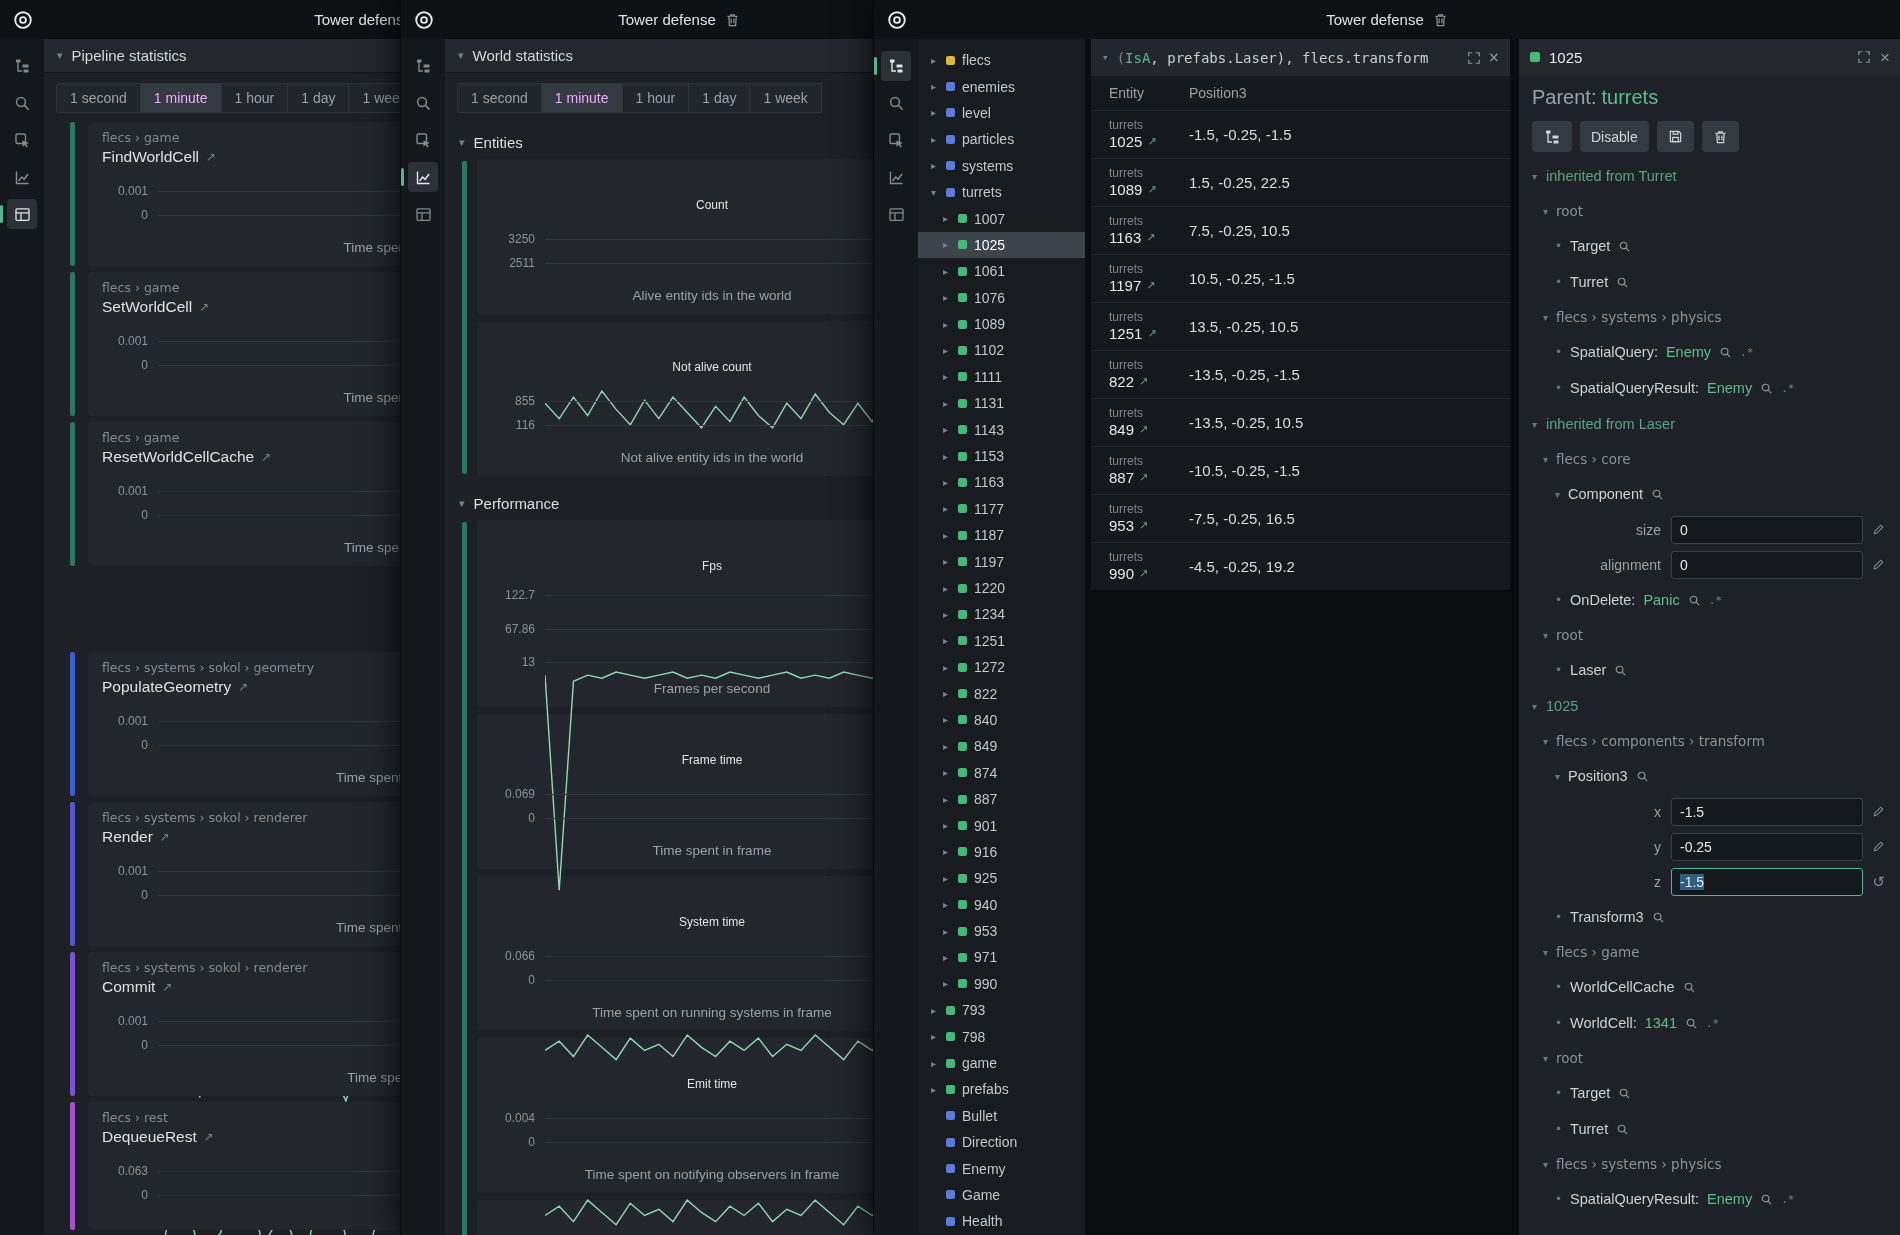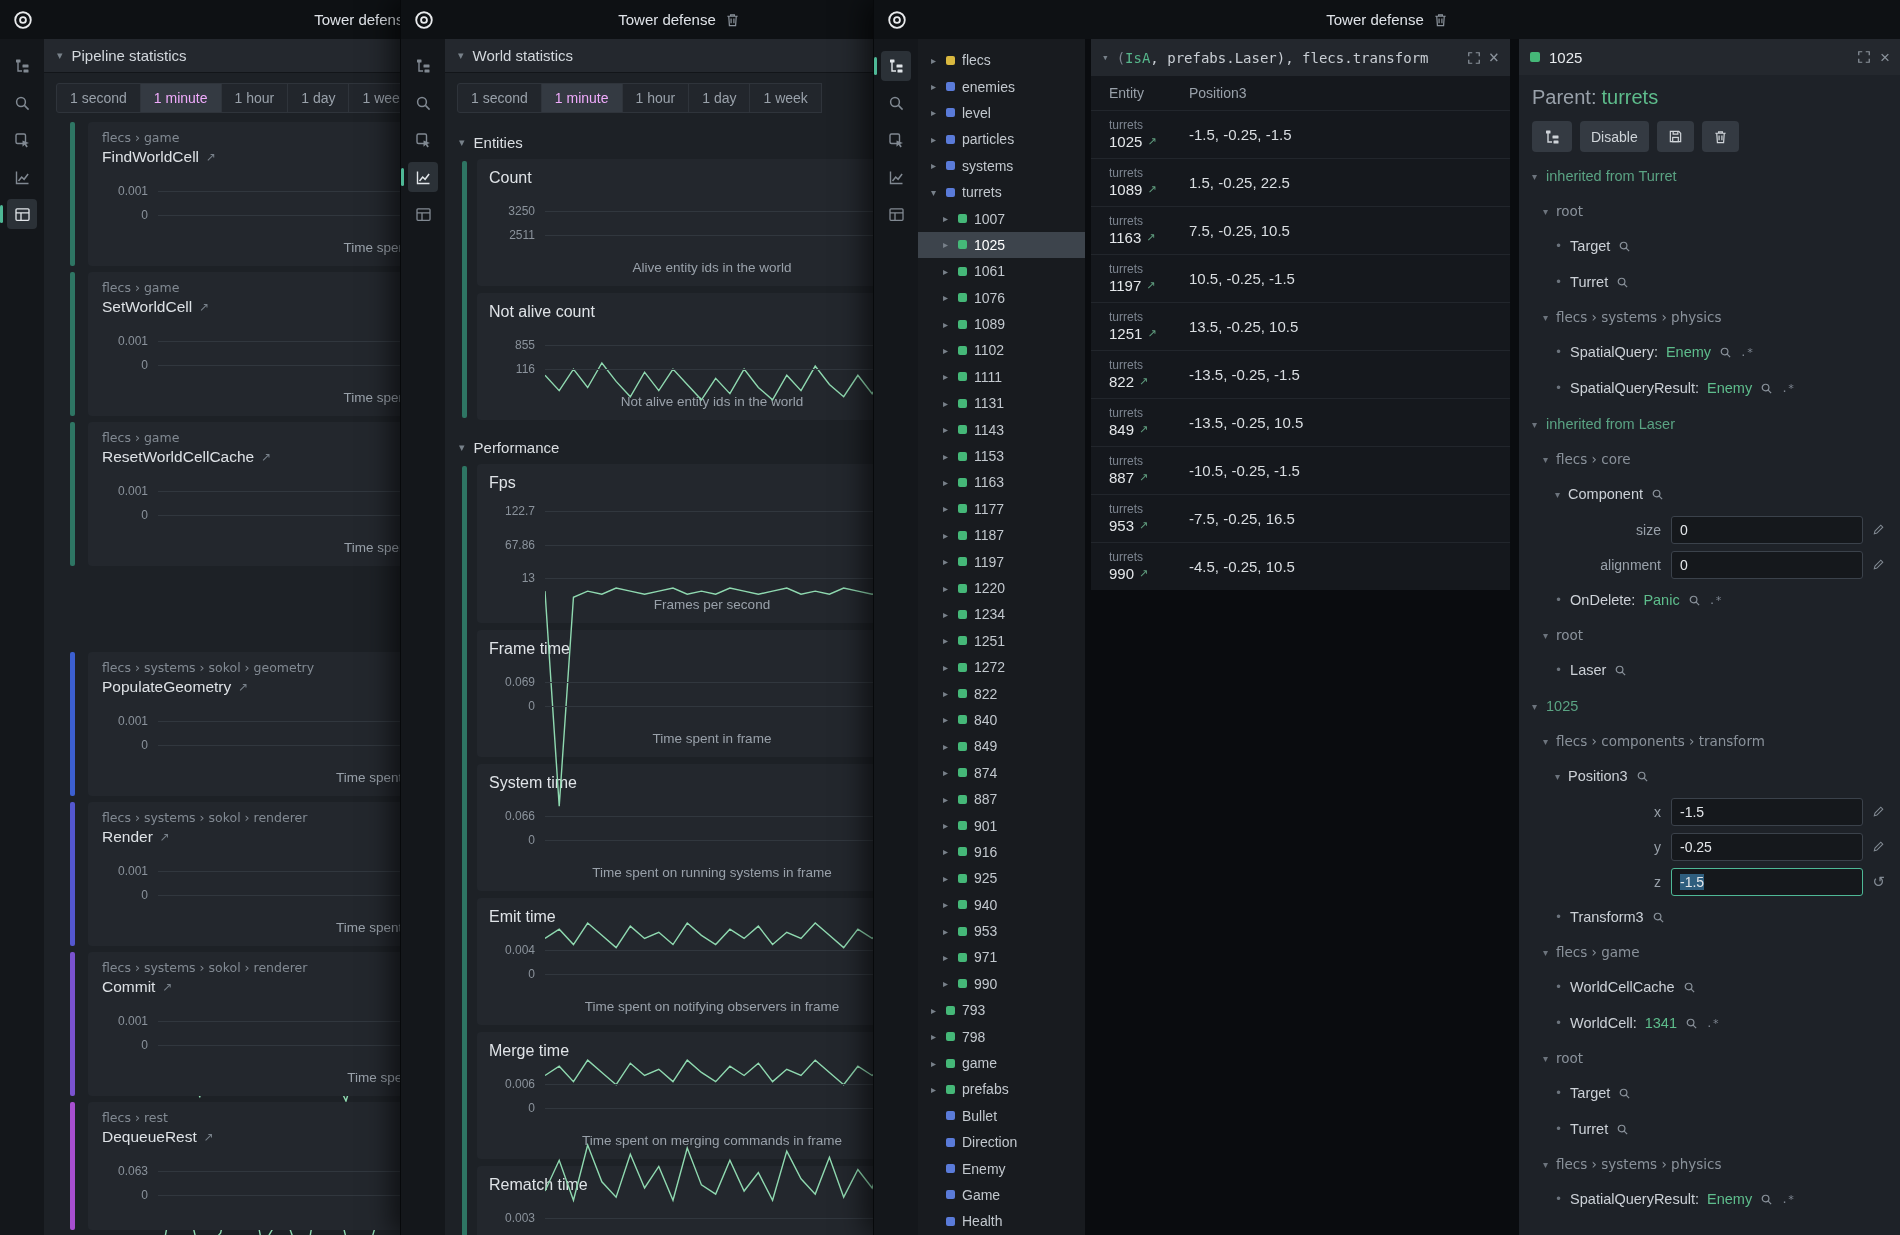--- a/index.html
+++ b/index.html
@@ -55,21 +55,21 @@
           font-size:12px; color:#8a929b; }
   .grid { position:absolute; left:56px; right:6px; height:1px; background:#31373e; }
   .plot { position:absolute; left:56px; right:6px; top:0; bottom:0; }
 
   
   .wsec-head { display:flex; align-items:center; gap:9px; padding:12px 14px 8px; color:#dbdfe3; font-size:15px; }
   .wcards { position:relative; margin:0 10px 4px 32px; }
   .wcards::before { content:''; position:absolute; left:-15px; top:2px; bottom:2px; width:5px;
                     border-radius:2px; background:var(--bar,#2e7563); }
   .wcard { background:#23272d; border-radius:4px; padding:8px 12px 10px; margin-bottom:7px; }
-  .wtitle { color:#dfe3e7; font-size:16px; line-height:21px; }
+  .wtitle { text-align:center; color:#dfe3e7; font-size:12px; line-height:21px;margin-top:28px; }
 
   
   .tree { position:absolute; left:44px; top:39px; bottom:0; width:167px; background:#181b1f;
           overflow:hidden; padding-top:8px; }
   .tree-item { height:26.4px; display:flex; align-items:center; gap:7px; padding-left:10px;
                font-size:14px; color:#c2c8ce; cursor:pointer; white-space:nowrap; }
   .tree-item.ind1 { padding-left:22px; }
   .tree-item.selected { background:#3d444c; color:#fff; }
   .tchev { width:11px; color:#78818a; font-size:10px; font-family:"DejaVu Sans",sans-serif; text-align:center; }
   .sq { width:9px; height:9px; border-radius:2px; flex:0 0 auto; }
@@ -889,21 +889,21 @@
             <div class="qpos">-7.5, -0.25, 16.5</div>
           </div>
           <div class="qrow">
             <div class="qent qc0">
               <div class="sub">turrets</div>
               <div class="id">
                 <span>990</span>
                 <span class="qarrow">↗</span>
               </div>
             </div>
-            <div class="qpos">-4.5, -0.25, 10.5</div>
+            <div class="qpos">-4.5, -0.25, 19.2</div>
           </div>
         </div>
     </div>
   </div>
 
   <div class="inspector">
     <div class="insp-header">
       <span class="insp-sq"></span>
       <span class="insp-title">1025</span>
       <span class="ispacer"></span>

